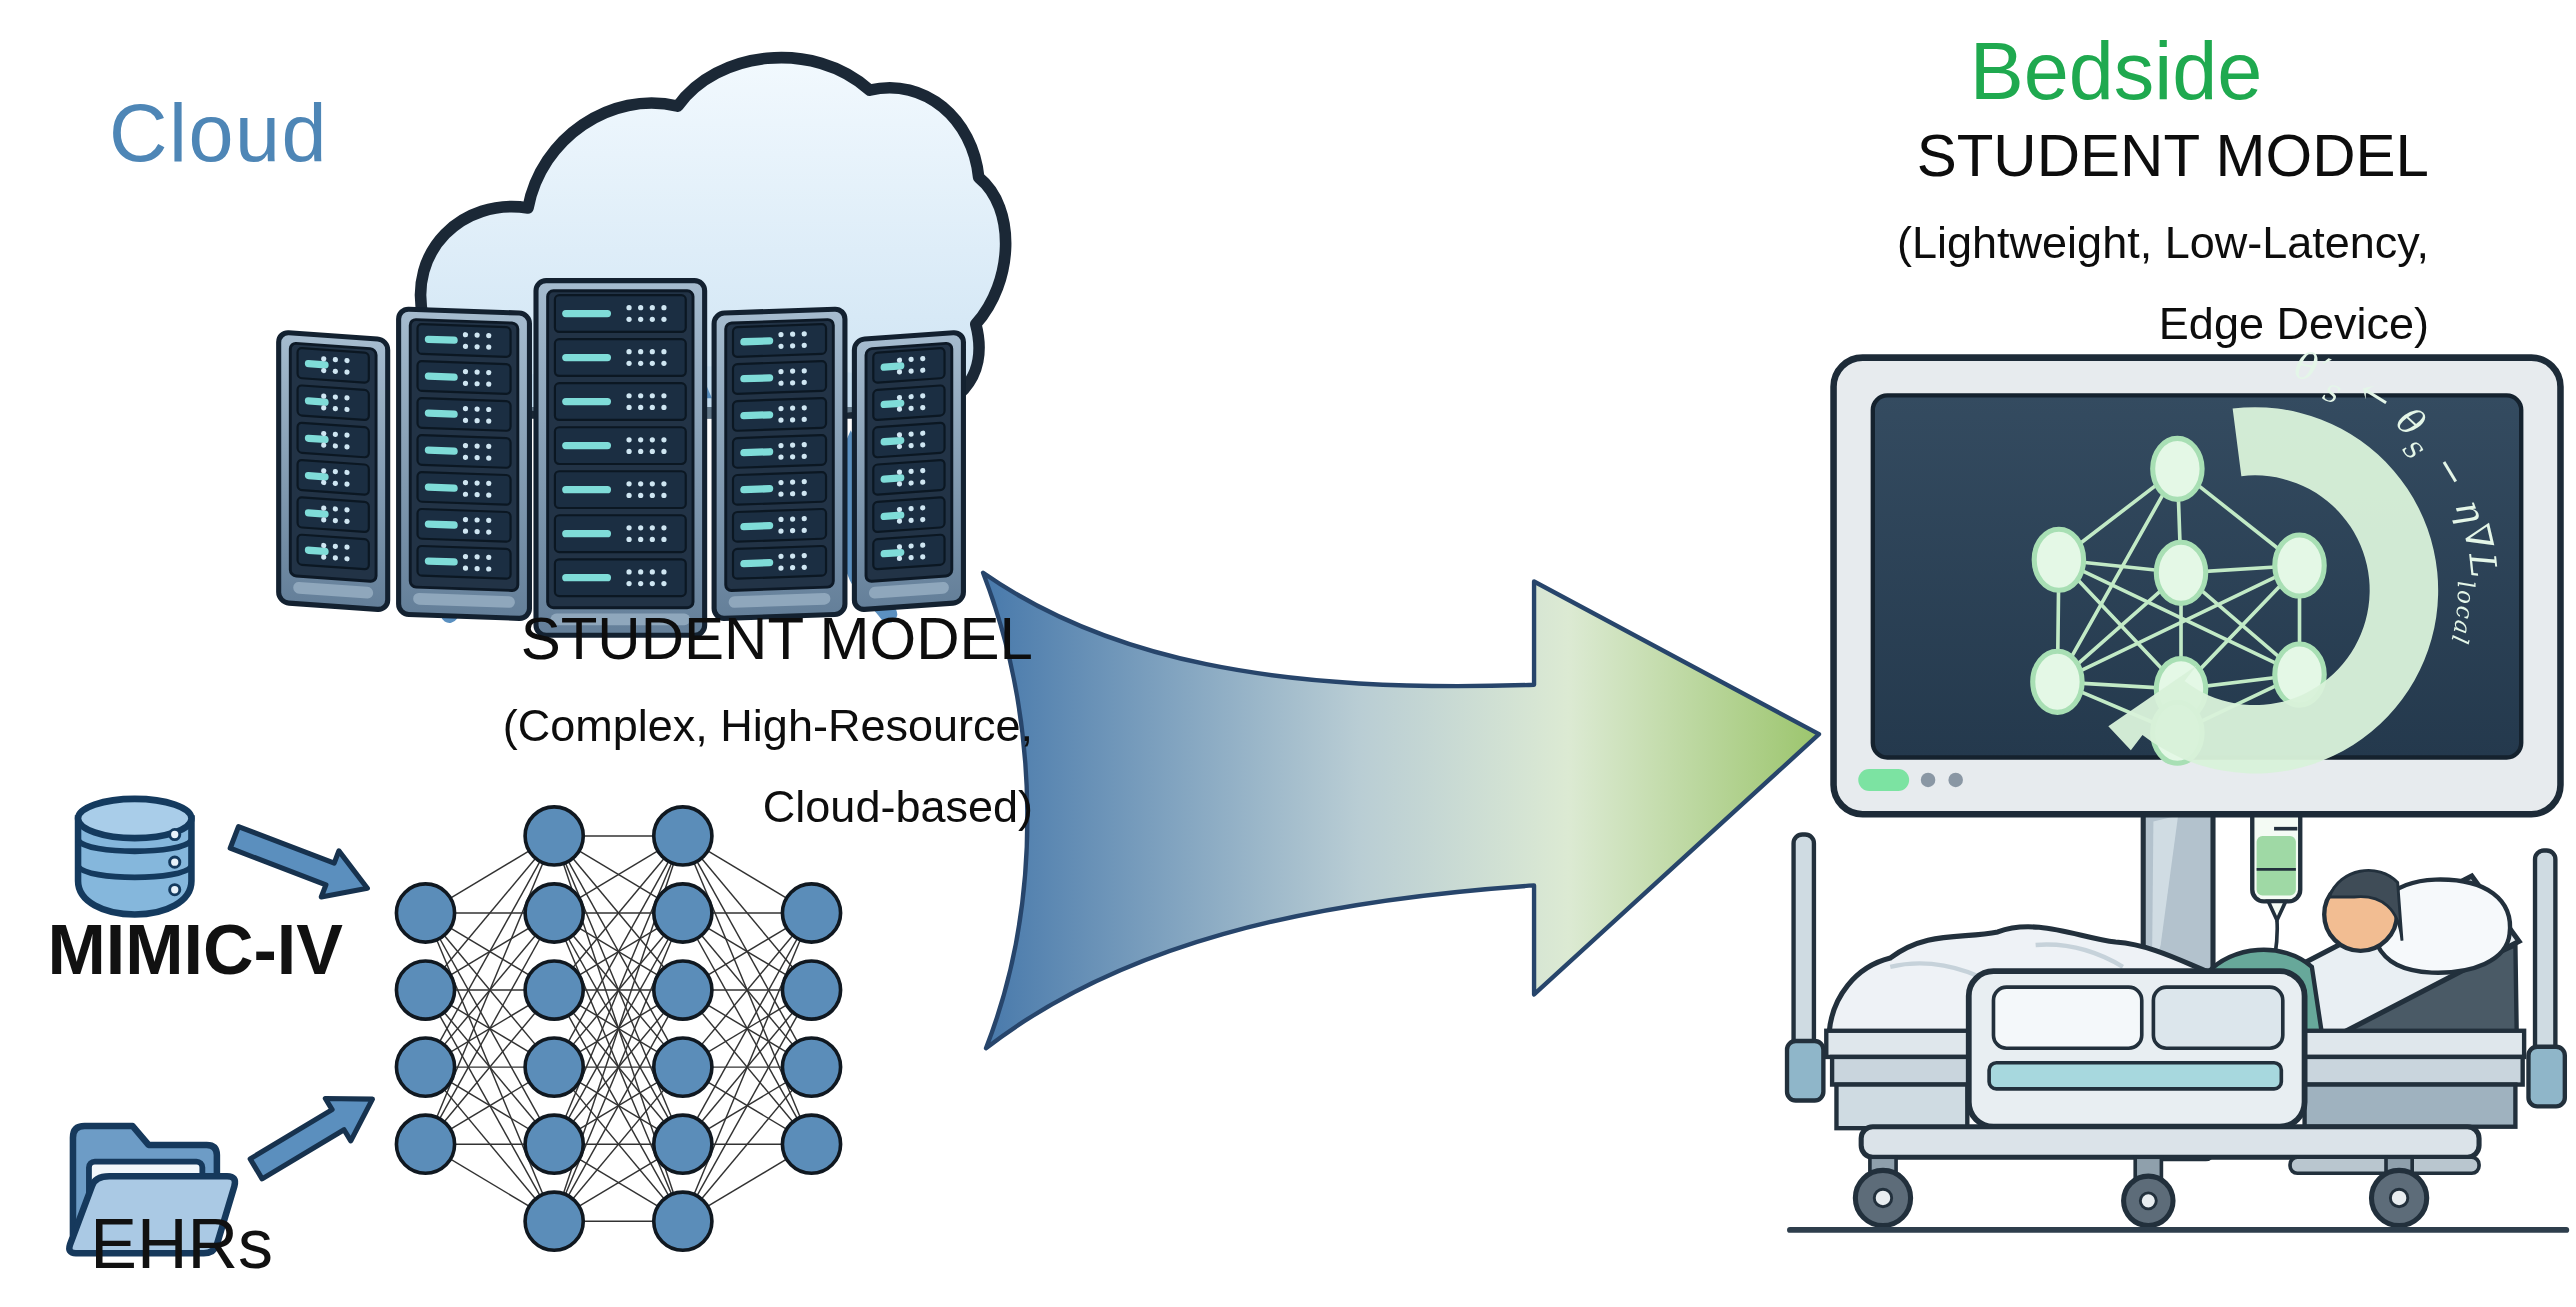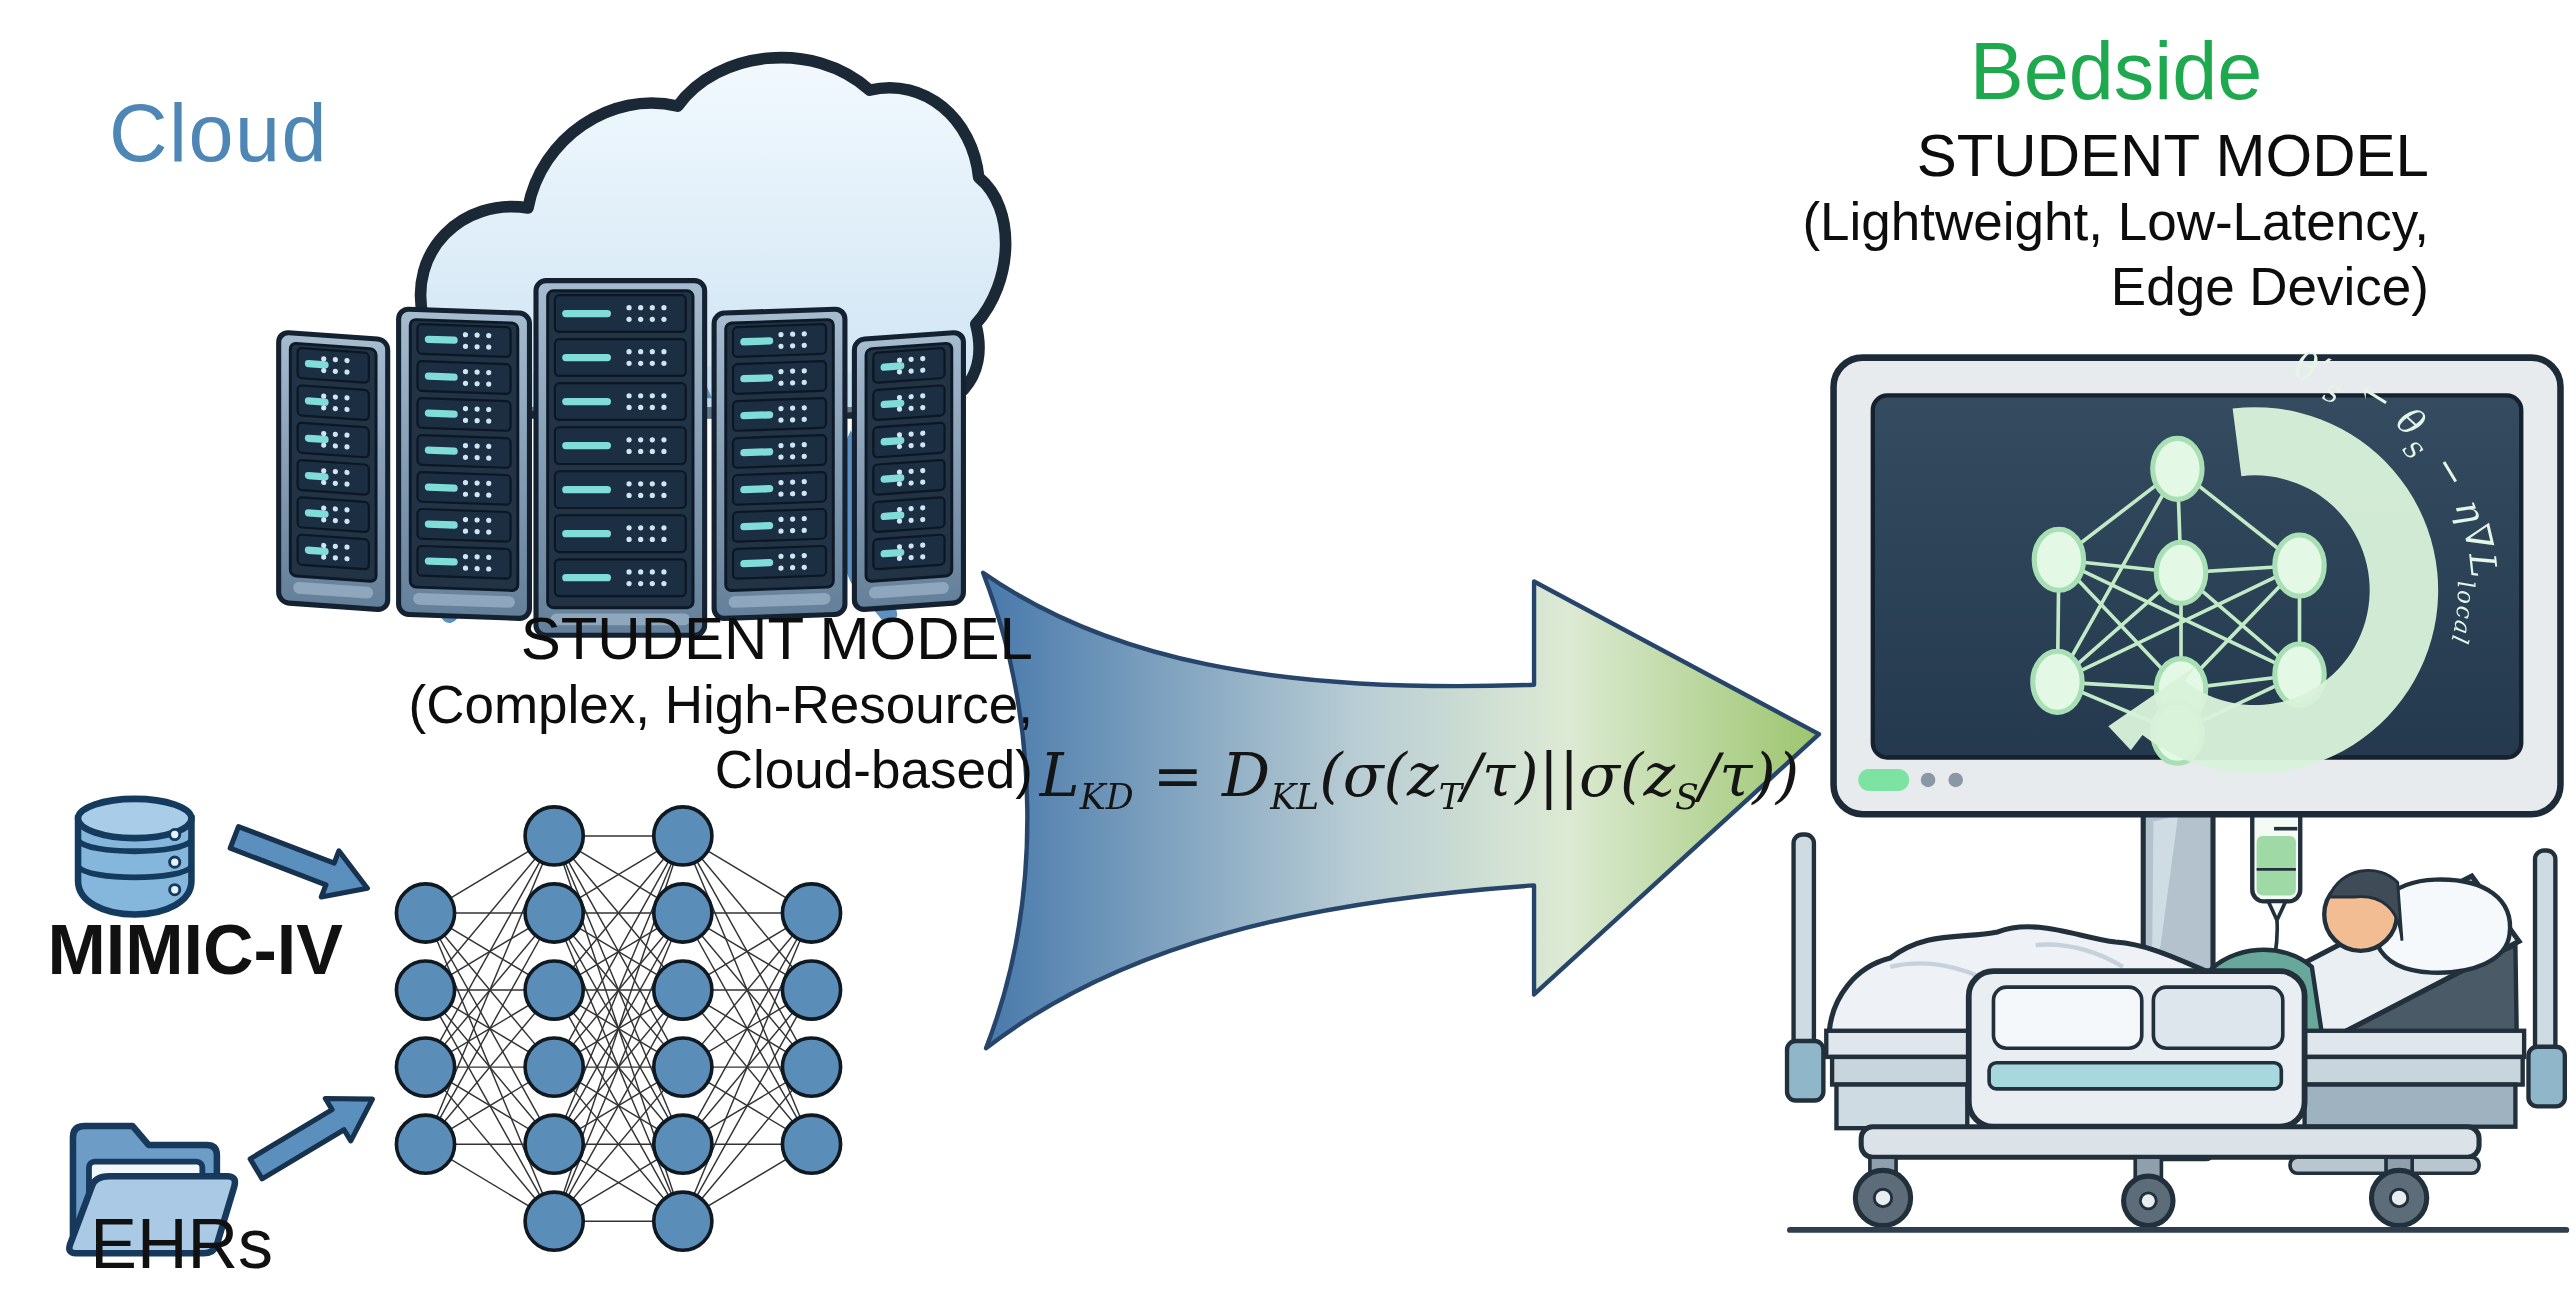--- a/index.html
+++ b/index.html
@@ -4,21 +4,21 @@
 <style>
   html,body{margin:0;padding:0;background:#ffffff;}
   .stage{position:relative;width:2576px;height:1307px;background:#ffffff;overflow:hidden;
          font-family:"Liberation Sans",sans-serif;color:#111;}
   .stage svg.scene{position:absolute;left:0;top:0;width:2576px;height:1307px;}
   .overlay{position:absolute;white-space:nowrap;}
   .cloud-label{left:102px;top:87px;font-size:81px;color:var(--label-blue,#4e86b6);letter-spacing:1.5px;margin-left:7px;}
   .caption{position:absolute;text-align:right;color:#0d0d0d;}
   .teacher-caption{left:182px;top:605px;width:851px;}
   .caption .l1{font-size:60px;line-height:1.14;}
-  .caption .l2{font-size:53px;line-height:1.22;}
+  .caption .l2{font-size:45px;line-height:1.22;margin-top:26px;}
   .mimic-label{left:16px;top:910px;width:327px;text-align:right;font-size:70px;font-weight:600;}
   .ehrs-label{left:26px;top:1204px;width:247px;text-align:right;font-size:70px;}
   .formula{left:1005px;top:740px;width:829px;text-align:center;
            font-family:"DejaVu Serif","Liberation Serif",serif;font-style:italic;
            font-size:60px;color:#151515;}
   .formula sub{font-size:0.58em;font-style:italic;}
   .bedside-label{left:1865px;top:25px;width:502px;text-align:center;font-size:81px;color:var(--label-green,#1fa94f);}
   .student-caption{left:1789px;top:122px;width:640px;}
   .rule-text{font-family:"DejaVu Serif","Liberation Serif",serif;font-style:italic;
              font-size:50px;fill:#e4f6e8;letter-spacing:3px;}
@@ -656,23 +656,20 @@
 
   <div class="caption teacher-caption">
     <div class="l1">STUDENT MODEL</div>
     <div class="l2">(Complex, High-Resource,</div>
     <div class="l2">Cloud-based)</div>
   </div>
 
   <div class="overlay mimic-label">MIMIC-IV</div>
   <div class="overlay ehrs-label">EHRs</div>
 
-  <div class="overlay formula">
-    <span>L</span><sub>KD</sub><span> = D</span><sub>KL</sub><span>(σ(z</span><sub>T</sub><span>/τ)||σ(z</span><sub>S</sub><span>/τ))</span>
-  </div>
 
   <div class="overlay bedside-label">Bedside</div>
 
   <div class="caption student-caption">
     <div class="l1">STUDENT MODEL</div>
     <div class="l2">(Lightweight, Low-Latency,</div>
     <div class="l2">Edge Device)</div>
   </div>
 </div>
 

